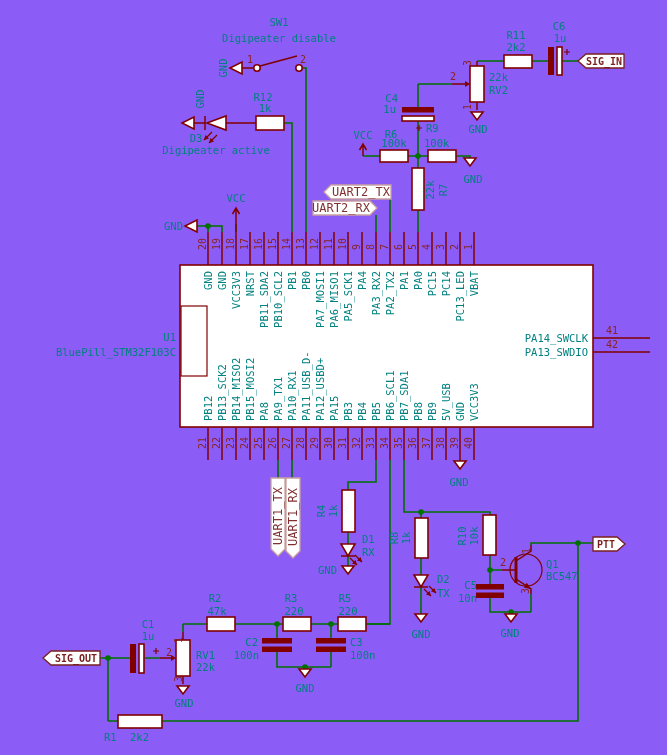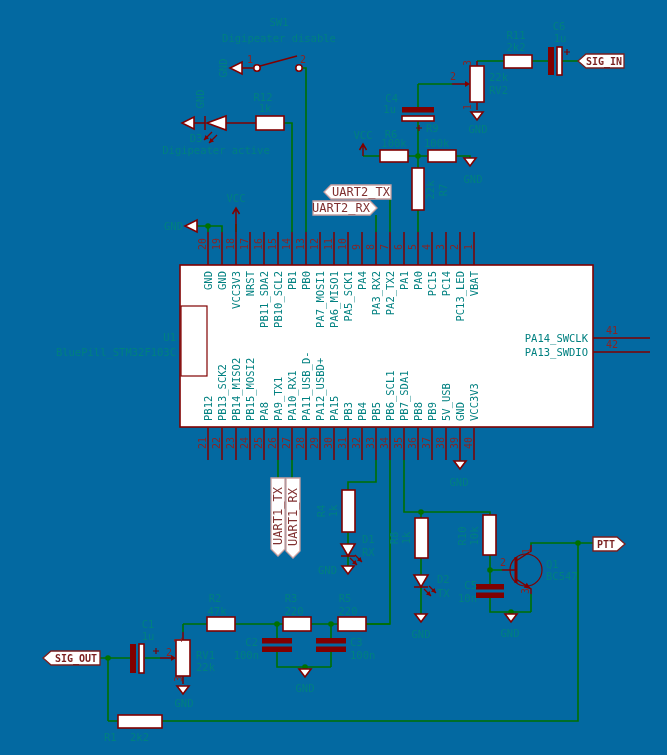--- a/index.html
+++ b/index.html
@@ -1,16 +1,16 @@
 <!DOCTYPE html>
 <html><head>
 <meta charset="utf-8">
 <style>
   html,body{margin:0;padding:0;background:#ffffff;}
-  .stage{width:667px;height:755px;position:relative;background:#0369a1;overflow:hidden;}
+  .stage{width:667px;height:755px;position:relative;background:#8b5cf6;overflow:hidden;}
   text{font-family:"DejaVu Sans Mono","Liberation Mono",monospace;}
   .lbl{fill:#008080;font-size:10.5px;}
   .pname{fill:#008080;font-size:10.5px;}
   .num{fill:#8b2323;font-size:10px;}
   .net{fill:#803030;font-size:12px;}
   .portlbl{fill:#7a1f1f;font-size:10px;font-weight:bold;}
   .wire{stroke:#007000;stroke-width:1.6;fill:none;}
   .pin{stroke:#800000;stroke-width:1.5;fill:none;}
   .sym{stroke:#800000;stroke-width:1.6;fill:#ffffff;}
   .symthin{stroke:#800000;stroke-width:1.2;fill:none;}

